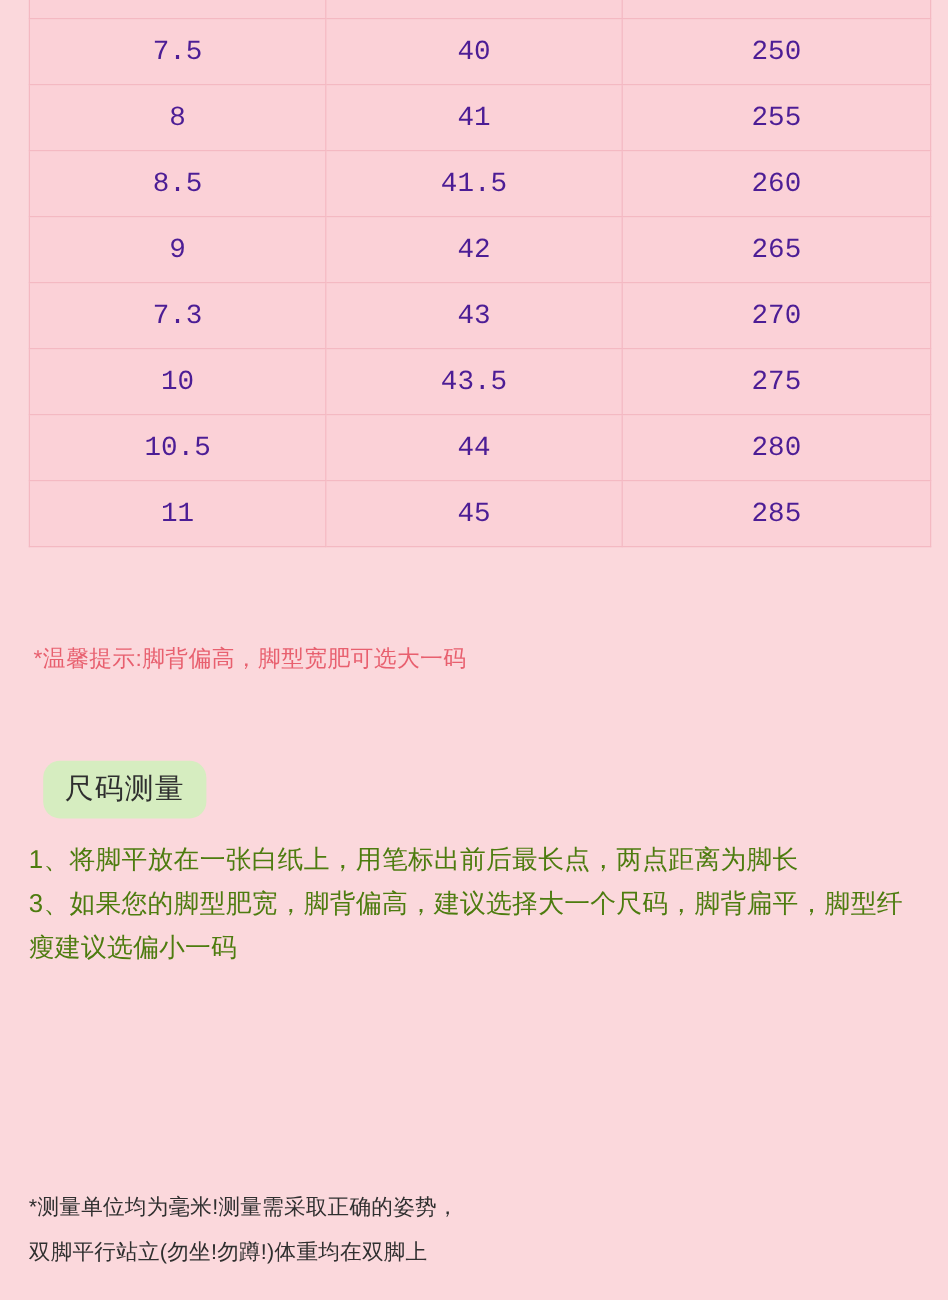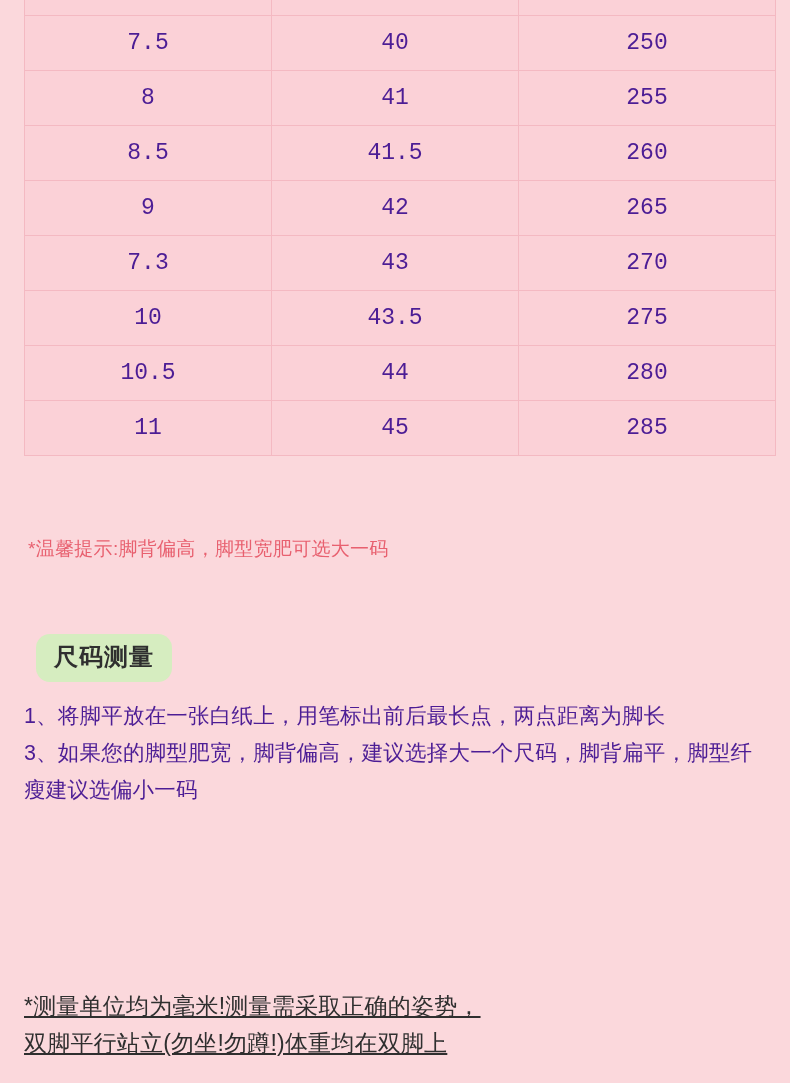--- a/index.html
+++ b/index.html
@@ -58,50 +58,49 @@
 
   
   .section-heading {
     position: absolute;
     left: 36px;
     top: 634px;
     background: #d6edc0;
     border-radius: 14px;
     padding: 7px 18px 9px 18px;
     font-size: 24px;
-    font-weight: bold;
+    font-weight: normal;
     color: #2f2f2f;
     letter-spacing: 1px;
   }
 
   
   .steps {
     position: absolute;
     left: 24px;
     top: 698px;
     width: 746px;
   }
   .step {
     font-size: 21.5px;
     line-height: 37px;
-    color: #4c1d95;
+    color: #4d7c0f;
     letter-spacing: 0.2px;
   }
 
   
   .footnote {
     position: absolute;
     left: 24px;
     top: 988px;
     width: 746px;
-    font-size: 23px;
+    font-size: 18px;
     line-height: 37px;
     color: #2f2f2f;
     letter-spacing: 0.2px;
-    text-decoration: underline;
   }
 </style>
 </head>
 <body>
 
 <div class="page">
 
   <table class="size-table">
     <tbody>
       <tr>

